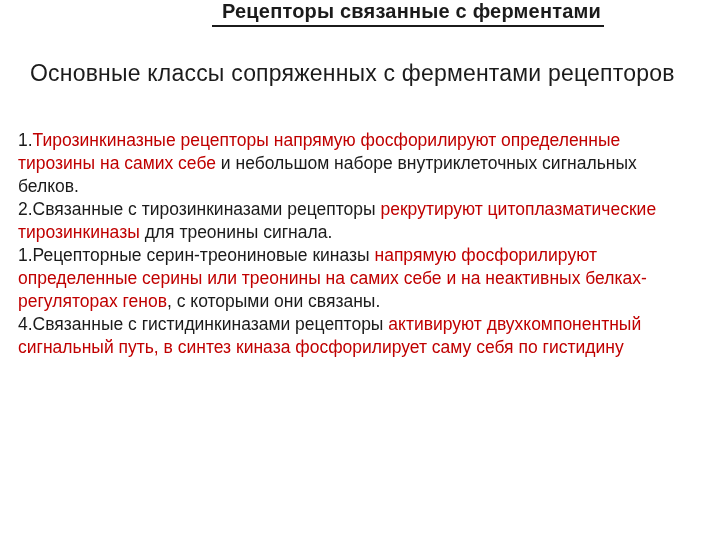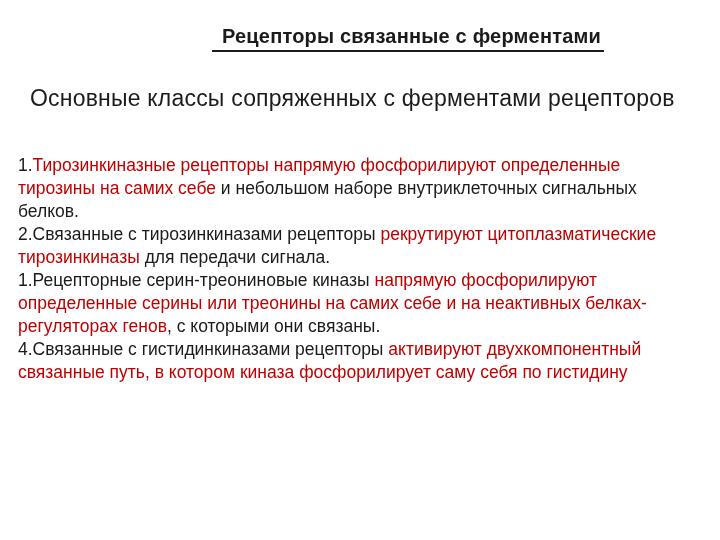--- a/index.html
+++ b/index.html
@@ -10,21 +10,20 @@
   .slide {
     position: relative;
     width: 720px;
     height: 540px;
     background: #ffffff;
     overflow: hidden;
     font-family: "Liberation Sans", sans-serif;
     color: var(--black, #1b1b1b);
   }
   .title-row {
-    padding-top: 25px;
     text-align: center;
   }
   .slide-title {
     display: inline-block;
     position: relative;
     left: 48px;
     font-size: 20px;
     font-weight: bold;
     color: var(--black, #1b1b1b);
     border-bottom: 2px solid var(--black, #1b1b1b);
@@ -56,17 +55,17 @@
 
 <div class="slide">
   <div class="title-row">
     <span class="slide-title">Рецепторы связанные с ферментами</span>
   </div>
 
   <div class="subtitle">Основные классы сопряженных с ферментами рецепторов</div>
 
   <div class="body-list">
       <div class="item"><span class="seg black">1.</span><span class="seg red">Тирозинкиназные рецепторы напрямую фосфорилируют определенные тирозины на самих себе </span><span class="seg black">и небольшом наборе внутриклеточных сигнальных белков.</span></div>
-      <div class="item"><span class="seg black">2.Связанные с тирозинкиназами рецепторы </span><span class="seg red">рекрутируют цитоплазматические тирозинкиназы </span><span class="seg black">для передачи сигнала.</span></div>
+      <div class="item"><span class="seg black">2.Связанные с тирозинкиназами рецепторы </span><span class="seg red">рекрутируют цитоплазматические тирозинкиназы </span><span class="seg black">для треонины сигнала.</span></div>
       <div class="item"><span class="seg black">1.Рецепторные серин-треониновые киназы </span><span class="seg red">напрямую фосфорилируют определенные серины или треонины на самих себе и на неактивных белках-регуляторах генов</span><span class="seg black">, с которыми они связаны.</span></div>
-      <div class="item"><span class="seg black">4.Связанные с гистидинкиназами рецепторы </span><span class="seg red">активируют двухкомпонентный связанные путь, в котором киназа фосфорилирует саму себя по гистидину</span></div>
+      <div class="item"><span class="seg black">4.Связанные с гистидинкиназами рецепторы </span><span class="seg red">активируют двухкомпонентный сигнальный путь, в синтез киназа фосфорилирует саму себя по гистидину</span></div>
     </div>
 </div>
 
 </body></html>

